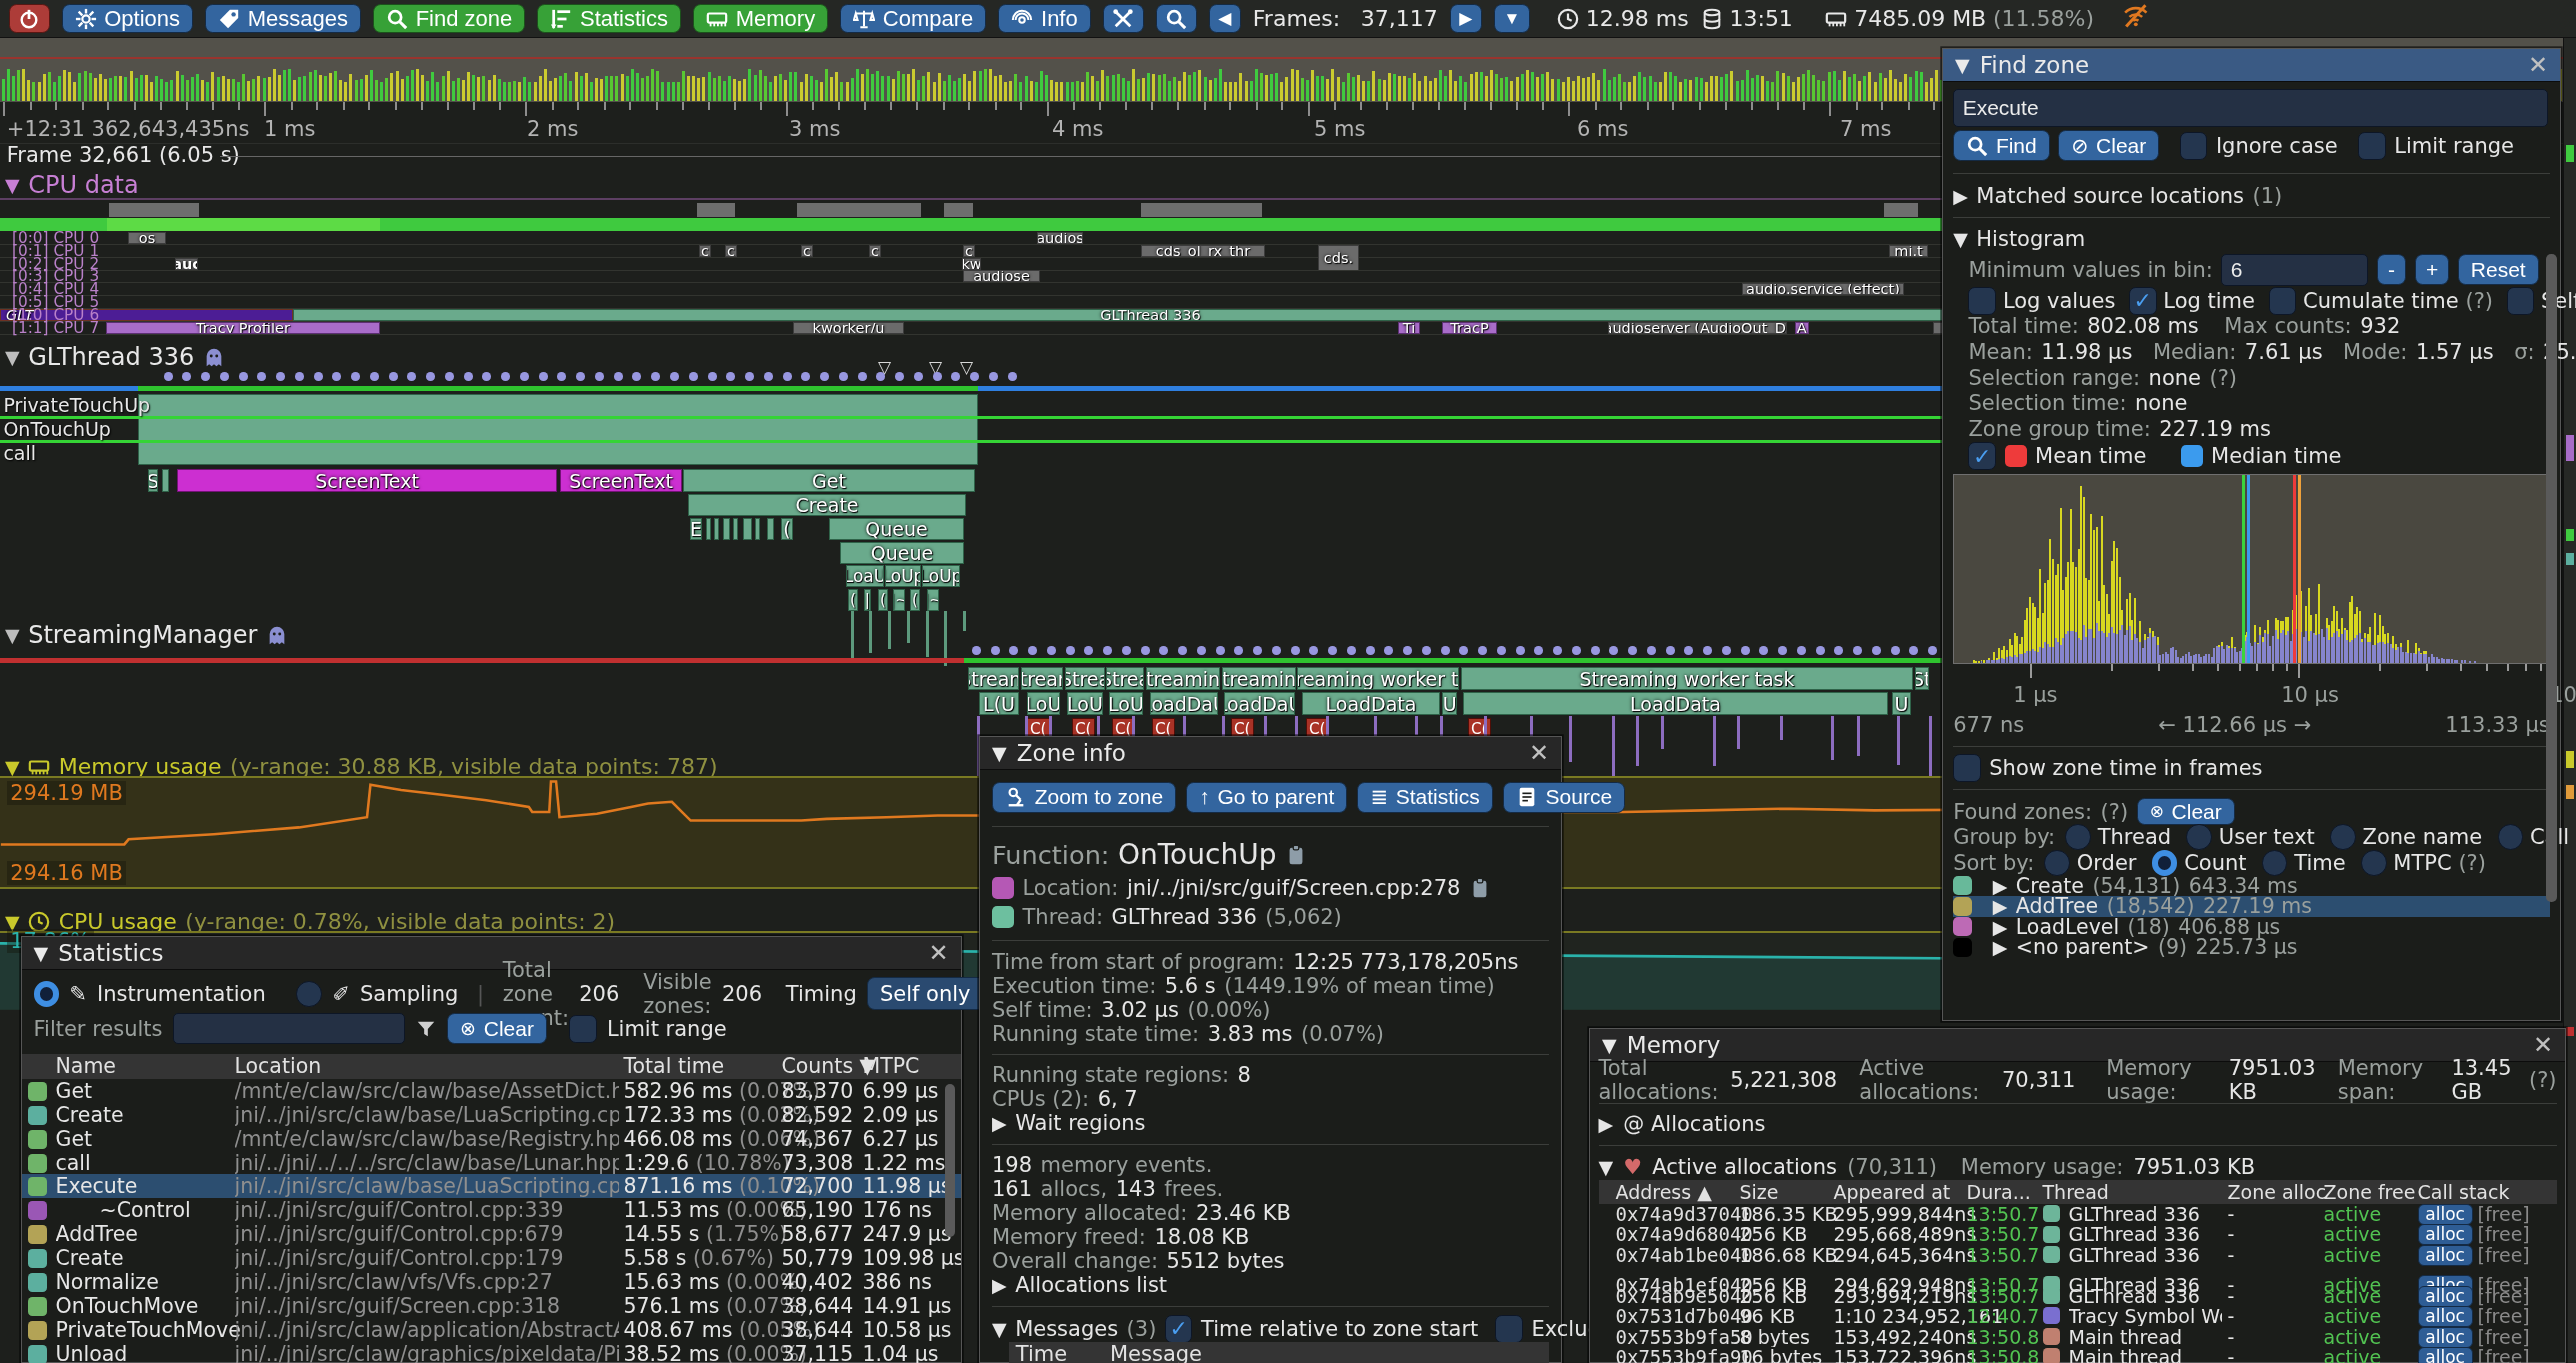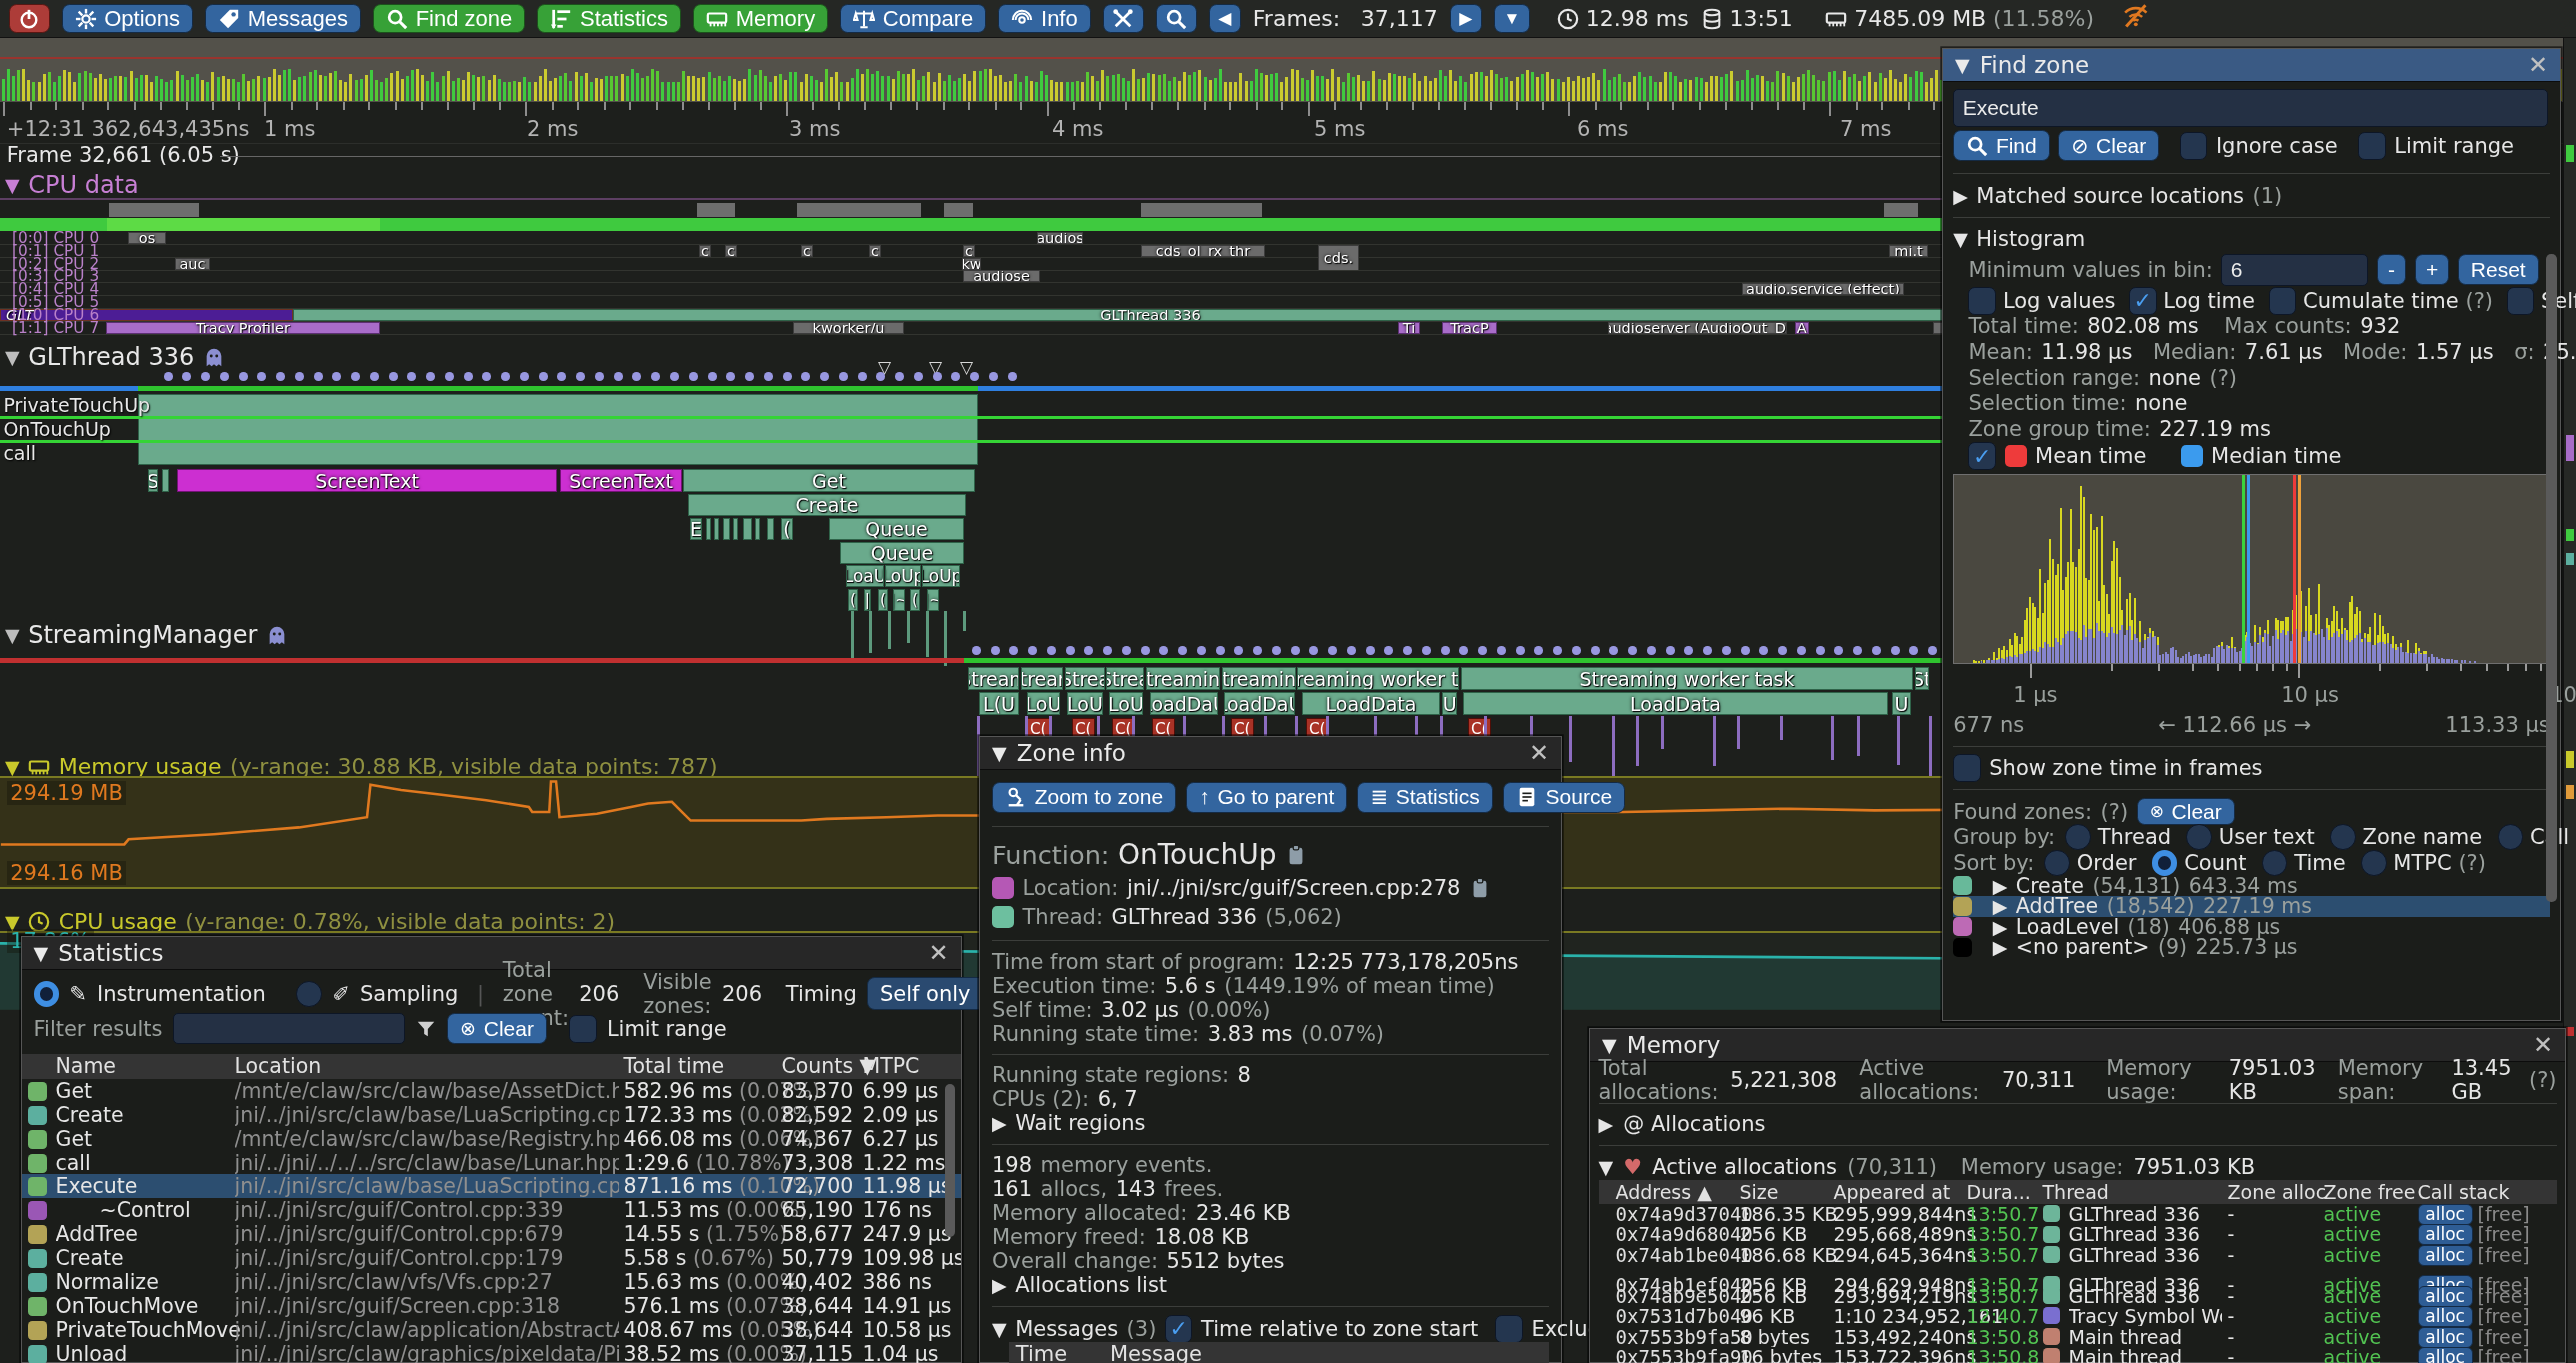--- a/index.html
+++ b/index.html
@@ -935,21 +935,21 @@
       <div class="zone z-gray" style="left: 699px; top: 76px; width: 12px; height: 12px; font-size: 14.5px;">c</div>
       <div class="zone z-gray" style="left: 725px; top: 76px; width: 12px; height: 12px; font-size: 14.5px;">c</div>
       <div class="zone z-gray" style="left: 801px; top: 76px; width: 12px; height: 12px; font-size: 14.5px;">c</div>
       <div class="zone z-gray" style="left: 869px; top: 76px; width: 12px; height: 12px; font-size: 14.5px;">c</div>
       <div class="zone z-gray" style="left: 963px; top: 76px; width: 12px; height: 12px; font-size: 14.5px;">c</div>
       <div class="zone z-gray" style="left: 1141px; top: 76px; width: 124px; height: 12px; font-size: 14.5px;">cds_ol_rx_thr</div>
       <div class="zone z-gray" style="left: 1318px; top: 76px; width: 41px; height: 26px; font-size: 14.5px;">cds.</div>
       <div class="zone z-gray" style="left: 1889px; top: 76px; width: 39px; height: 12px; font-size: 14.5px;">mi.t</div>
       <div class="cpurow-label" style="top: 76px;">[0:1] CPU 1</div>
       <div class="rowline" style="top: 101px;"></div>
-      <div class="zone z-gray" style="left: 175px; top: 89px; width: 35px; height: 12px; font-size: 14.5px;">auc</div>
+      <div class="zone z-gray" style="left: 175px; top: 89px; width: 23px; height: 12px; font-size: 14.5px; font-weight: bold;">auc</div>
       <div class="zone z-gray" style="left: 962px; top: 89px; width: 19px; height: 12px; font-size: 14.5px;">kw</div>
       <div class="cpurow-label" style="top: 89px;">[0:2] CPU 2</div>
       <div class="rowline" style="top: 113px;"></div>
       <div class="zone z-gray" style="left: 963px; top: 101px; width: 77px; height: 12px; font-size: 14.5px;">audiose</div>
       <div class="cpurow-label" style="top: 101px;">[0:3] CPU 3</div>
       <div class="rowline" style="top: 126px;"></div>
       <div class="zone z-gray" style="left: 1742px; top: 114px; width: 162px; height: 12px; font-size: 14.5px;">audio.service (effect)</div>
       <div class="cpurow-label" style="top: 114px;">[0:4] CPU 4</div>
       <div class="rowline" style="top: 139px;"></div>
       <div class="cpurow-label" style="top: 127px;">[0:5] CPU 5</div>

